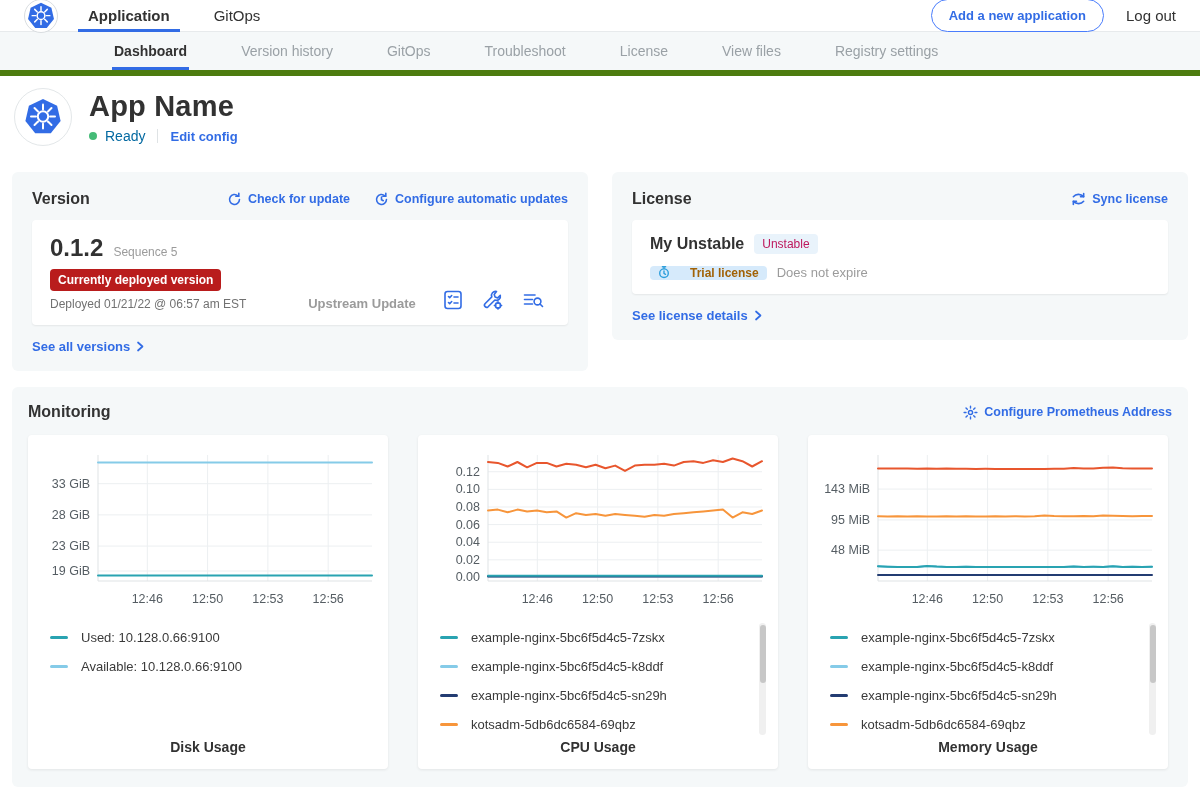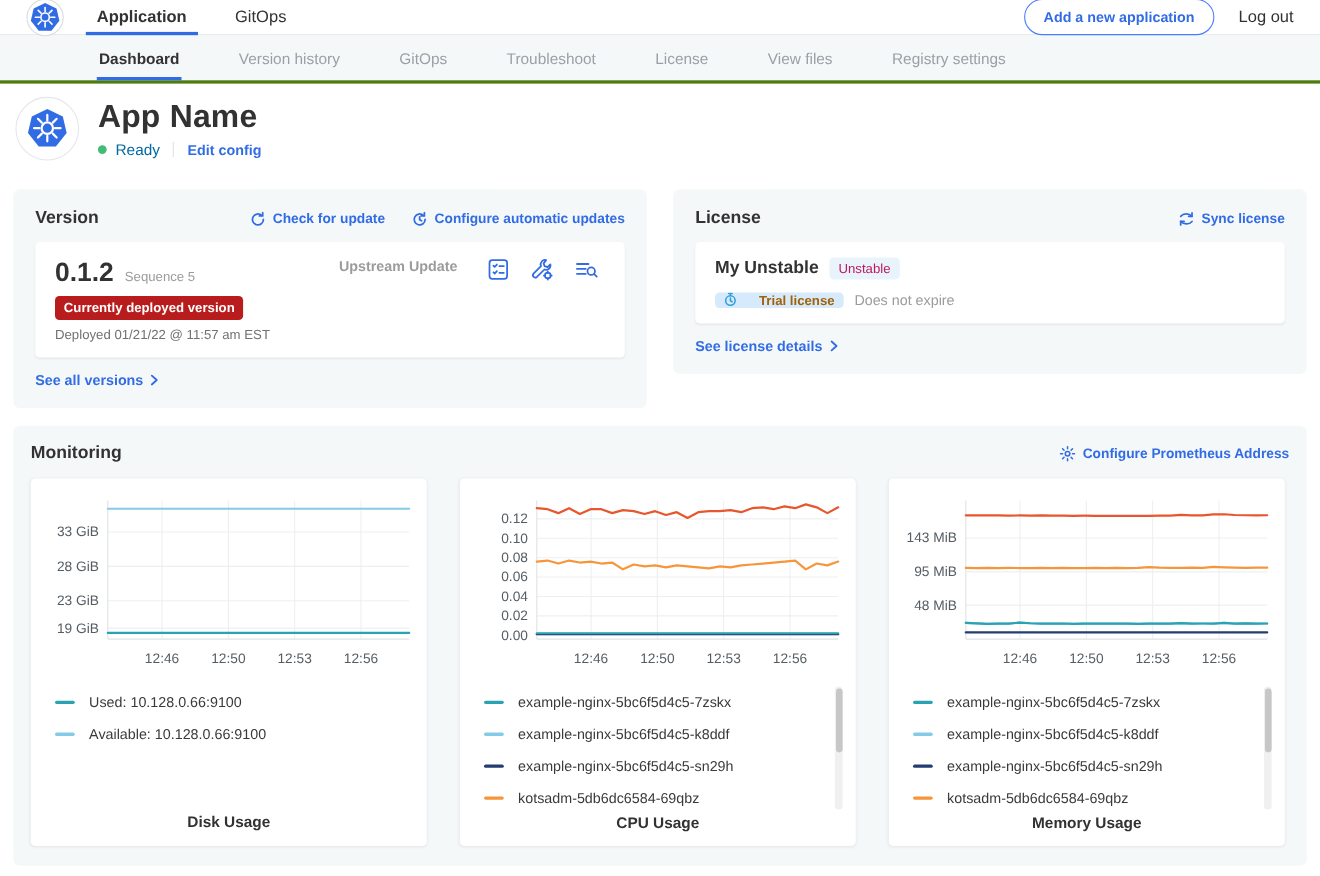--- a/index.html
+++ b/index.html
@@ -16,22 +16,22 @@
     margin-right:36px; font-size:15px; color:#323232; cursor:pointer; }
   .topnav-tab.active { font-weight:bold; }
   .topnav-tab.active::after { content:""; position:absolute; left:-6px; right:-6px;
     bottom:-1px; height:3px; background:#326ce5; }
   .topnav-spacer { flex:1; }
   .add-app-btn { border:1px solid #4a7dfc; color:#326ce5; background:#fff;
     font-weight:bold; font-size:13px; border-radius:17px; padding:8px 17px; cursor:pointer; }
   .logout { margin-left:22px; font-size:15px; color:#323232; cursor:pointer; }
 
   
-  .subnav { height:44px; background:#f5f8f9; border-bottom:3px solid #4d7c0f;
-    display:flex; padding-left:88px; }
+  .subnav { height:44px; background:#f5f8f9; border-bottom:6px solid #4d7c0f;
+    display:flex; padding-left:112px; }
   .subnav-tab { position:relative; display:flex; align-items:center; margin-right:50px;
     font-size:14px; color:#9aa1a6; cursor:pointer; padding:0 2px; }
   .subnav-tab.active { color:#323232; font-weight:bold; }
   .subnav-tab.active::after { content:""; position:absolute; left:0; right:0; bottom:0;
     height:3px; background:#326ce5; }
 
   
   .app-header { display:flex; align-items:center; gap:17px; padding:12px 24px 14px 14px; }
   .app-avatar { width:58px; height:58px; border-radius:50%; border:1px solid #e3e7e9;
     background:#fff; display:flex; align-items:center; justify-content:center; }
@@ -45,21 +45,21 @@
   .blue-link svg { flex:none; }
 
   
   .cards-row { display:flex; gap:24px; padding:12px 12px 16px; align-items:flex-start; }
   .panel { background:#f5f8f9; border-radius:6px; padding:18px 20px 16px; flex:1; }
   .panel-header { display:flex; justify-content:space-between; align-items:center; margin-bottom:12px; }
   .panel-title { font-size:16px; font-weight:bold; }
   .panel-links { display:flex; gap:24px; }
   .inner-card { background:#fff; border-radius:4px; box-shadow:0 1px 2px rgba(0,0,0,.07);
     padding:14px 18px; }
-  .version-body { display:flex; align-items:flex-start; }
+  .version-body { display:flex; align-items:flex-end; }
   .version-left { flex:none; min-width:232px; }
   .version-line1 { display:flex; align-items:baseline; gap:10px; }
   .version-number { font-size:24px; font-weight:bold; }
   .version-seq { font-size:12px; color:#9b9b9b; }
   .badge-green { display:inline-block; background:#b91c1c; color:#fff; font-size:12px;
     font-weight:bold; padding:4px 8px; border-radius:4px; margin:7px 0 6px; }
   .deployed-text { font-size:12px; color:#717171; }
   .version-source { flex:1; text-align:center; font-size:13px; font-weight:bold; color:#9b9b9b; }
   .version-icons { display:flex; gap:18px; color:#326ce5; padding-right:6px; }
   .version-icons .vicon { cursor:pointer; display:flex; }
@@ -199,21 +199,21 @@
       </div>
     </div>
 
     <div class="inner-card version-body">
       <div class="version-left">
         <div class="version-line1">
           <span class="version-number">0.1.2</span>
           <span class="version-seq">Sequence 5</span>
         </div>
         <span class="badge-green">Currently deployed version</span>
-        <div class="deployed-text">Deployed 01/21/22 @ 11:57 am EST</div>
+        <div class="deployed-text">Deployed 01/21/22 @ 06:57 am EST</div>
       </div>
       <div class="version-source">Upstream Update</div>
       <div class="version-icons">
         <span class="vicon">
           <svg width="22" height="22" viewBox="0 0 22 22" fill="none" stroke="#326ce5" stroke-width="1.6" stroke-linecap="round" stroke-linejoin="round">
             <rect x="3" y="2.5" width="16" height="17" rx="2.5"></rect>
             <path d="M6.5 7.5l1.2 1.2 2-2.2"></path>
               <line x1="12" y1="8" x2="16" y2="8"></line>
             <path d="M6.5 13.5l1.2 1.2 2-2.2"></path>
               <line x1="12" y1="14" x2="16" y2="14"></line>

